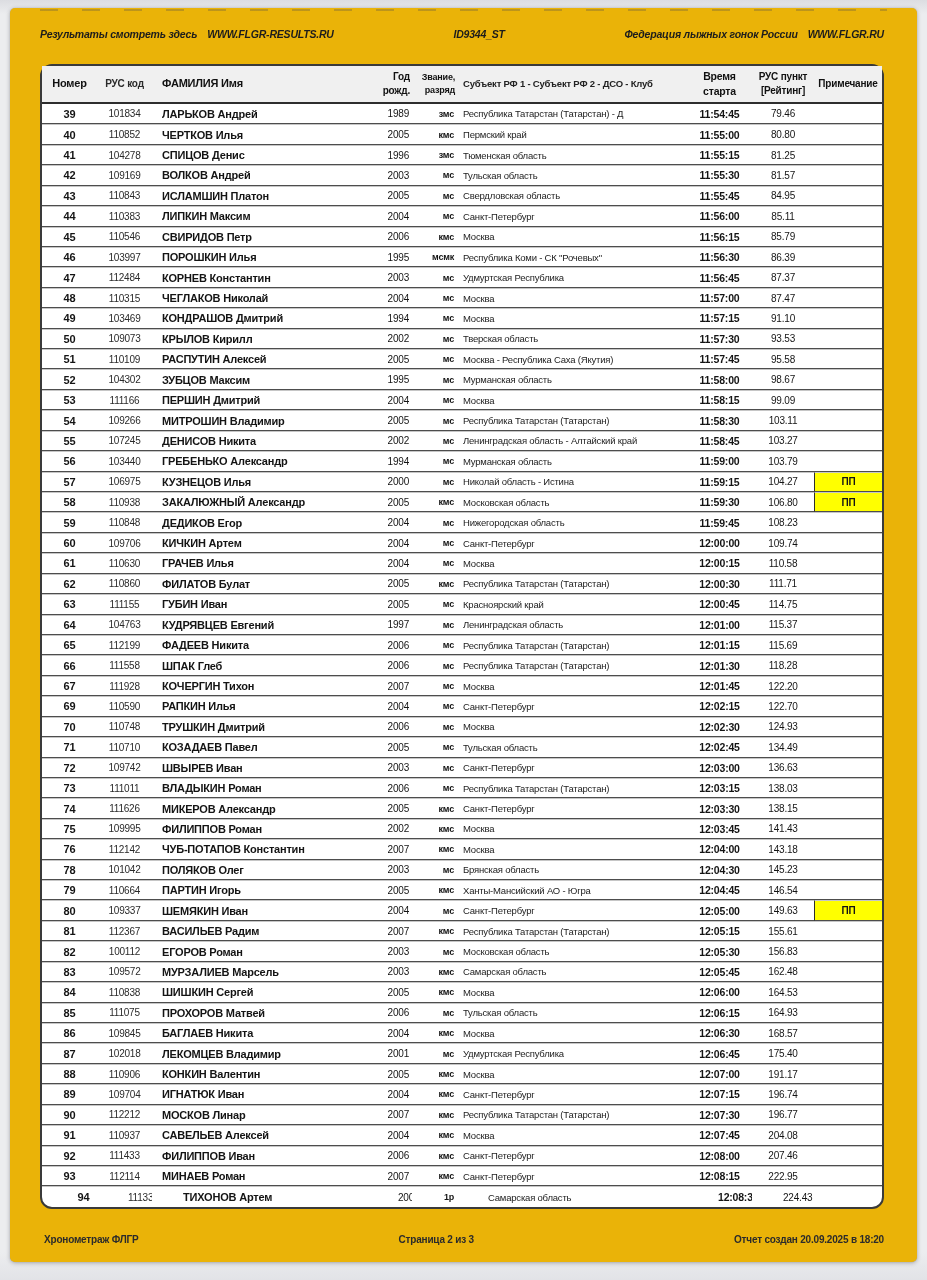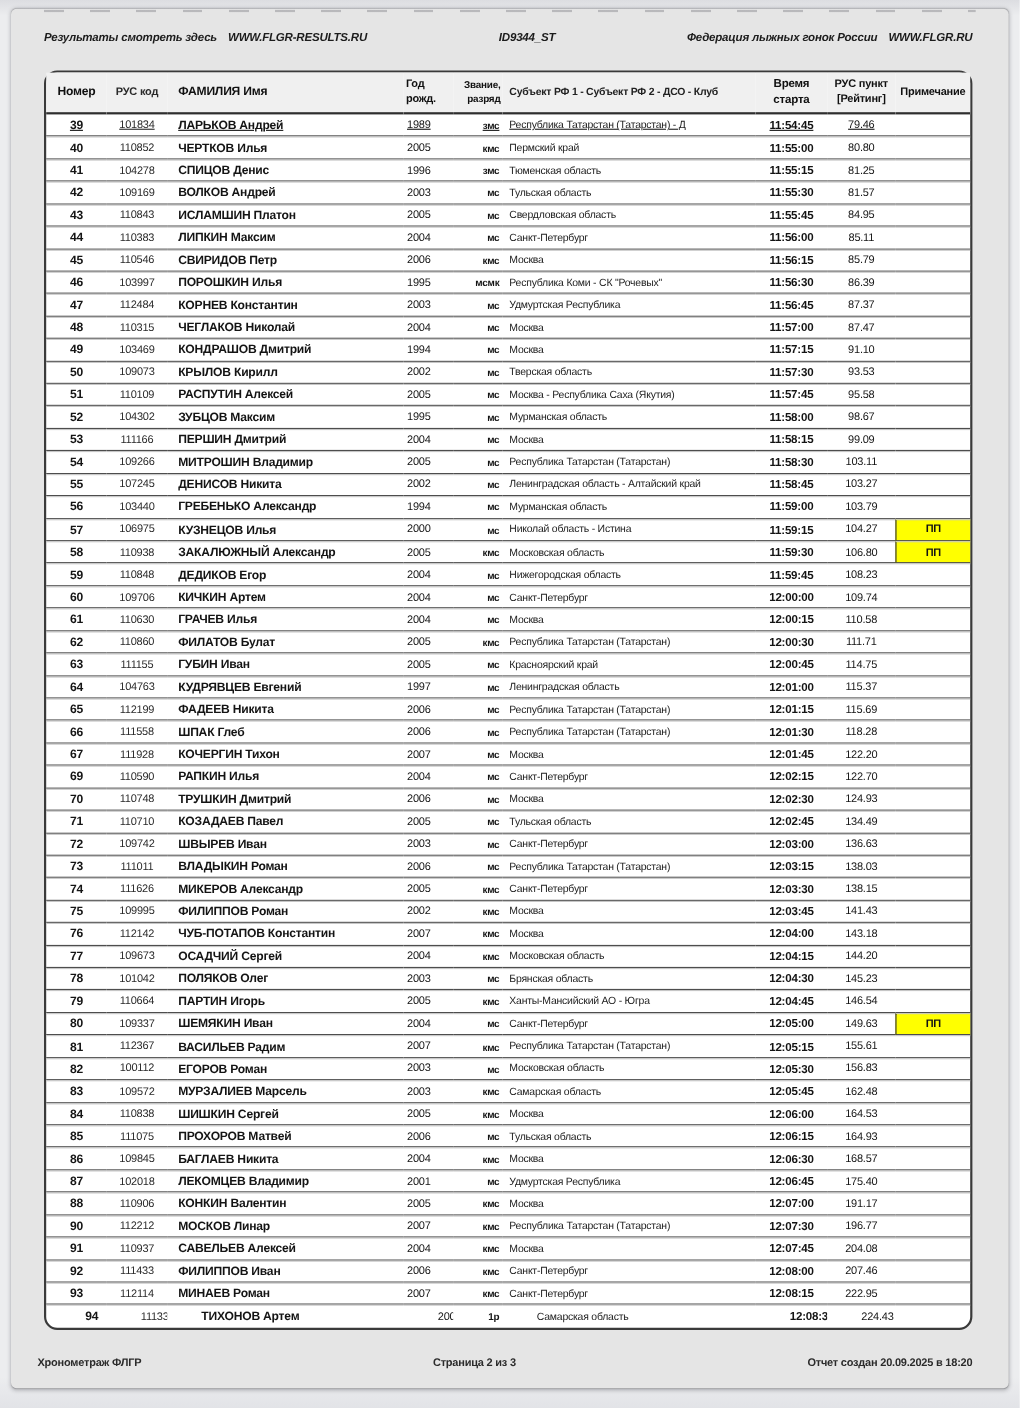--- a/index.html
+++ b/index.html
@@ -3,21 +3,21 @@
 <meta charset="utf-8">
 <style>
   * { margin:0; padding:0; box-sizing:border-box; }
   html,body { width:927px; height:1280px; overflow:hidden; }
   body {
     font-family: "Liberation Sans", sans-serif;
     background: linear-gradient(180deg, #dcdde1 0px, #ecedef 14px, #ecedef 1252px, #e2e3e7 1280px);
   }
   .page {
     position:absolute; left:10px; top:8px; width:907px; height:1254px;
-    background:#e5e5e5; border-radius:5px;
+    background:#eab308; border-radius:5px;
     box-shadow: 0 1px 4px rgba(40,40,50,.35), 0 0 1px rgba(0,0,0,.2);
   }
   .page::before {
     content:""; position:absolute; top:1px; left:30px; right:30px; height:2px;
     background: repeating-linear-gradient(90deg, rgba(70,70,80,.28) 0 18px, transparent 18px 42px);
   }
   
   .meta {
     position:absolute; left:30px; right:33px; top:20px;
     display:flex; justify-content:space-between; align-items:baseline;
@@ -35,35 +35,35 @@
     height:38px; background:#f0f0f0; border-bottom:2px solid #2e2e2e;
     font-size:10px; font-weight:bold; color:#111; text-align:center;
     line-height:1.45; letter-spacing:-0.2px; vertical-align:middle; padding:0 2px;
   }
   th.c5 { font-size:9.5px;margin-left:39px; }
   td {
     height:20.43px; vertical-align:middle; padding:0 3px;
     border-top:1px solid #c6c6c6; border-bottom:1px solid #4d4d4d;
     color:#141414; white-space:nowrap; overflow:hidden; letter-spacing:-0.2px;
   }
-  tbody tr:first-child td { border-top:none;text-decoration:underline; }
+  tbody tr:first-child td { border-top:none; }
   tbody tr:last-child td  { border-bottom:none;padding-left:31px; }
   .c0 { width:55px;  text-align:center; font-weight:bold; font-size:11px; }
   .c1 { width:55px;  text-align:center; font-size:10px; color:#2a2a2a; }
   .c2 { width:215px; text-align:left; font-weight:bold; font-size:11px; padding-left:10px; }
-  .c3 { width:45px;  text-align:left; font-size:10px; }
+  .c3 { width:45px;  text-align:right; font-size:10px; }
   .c4 { width:45px;  text-align:right; font-weight:bold; font-size:9px;margin-top:24px; }
   .c5 { width:230px; text-align:left; font-size:9.5px; padding-left:6px; color:#222; }
   .c6 { width:65px;  text-align:center; font-weight:bold; font-size:10.5px; }
   .c7 { width:62px;  text-align:center; font-size:10px; }
   .c8 { width:68px;  text-align:center; font-weight:bold; font-size:10px; }
   td.hl { background:var(--hl,#ffff00); border-left:1px solid #2e2e2e; }
   
   .footer {
-    position:absolute; left:24px; right:33px; top:1226px;
+    position:absolute; left:34px; right:33px; top:1226px;
     display:flex; justify-content:space-between; align-items:baseline;
     font-size:10px; font-weight:bold; color:#2b2b2b; letter-spacing:-0.2px;
   }
 </style>
 </head>
 <body>
 
 <div class="page">
 
   <div class="meta">
@@ -493,31 +493,20 @@
             <td class="c1">112142</td>
             <td class="c2">ЧУБ-ПОТАПОВ Константин</td>
             <td class="c3">2007</td>
             <td class="c4">кмс</td>
             <td class="c5">Москва</td>
             <td class="c6">12:04:00</td>
             <td class="c7">143.18</td>
             <td class="c8"></td>
           </tr>
           <tr>
-            <td class="c0">77</td>
-            <td class="c1">109673</td>
-            <td class="c2">ОСАДЧИЙ Сергей</td>
-            <td class="c3">2004</td>
-            <td class="c4">кмс</td>
-            <td class="c5">Московская область</td>
-            <td class="c6">12:04:15</td>
-            <td class="c7">144.20</td>
-            <td class="c8"></td>
-          </tr>
-          <tr>
             <td class="c0">78</td>
             <td class="c1">101042</td>
             <td class="c2">ПОЛЯКОВ Олег</td>
             <td class="c3">2003</td>
             <td class="c4">мс</td>
             <td class="c5">Брянская область</td>
             <td class="c6">12:04:30</td>
             <td class="c7">145.23</td>
             <td class="c8"></td>
           </tr>
@@ -622,20 +611,31 @@
           </tr>
           <tr>
             <td class="c0">88</td>
             <td class="c1">110906</td>
             <td class="c2">КОНКИН Валентин</td>
             <td class="c3">2005</td>
             <td class="c4">кмс</td>
             <td class="c5">Москва</td>
             <td class="c6">12:07:00</td>
             <td class="c7">191.17</td>
+            <td class="c8"></td>
+          </tr>
+          <tr>
+            <td class="c0">89</td>
+            <td class="c1">109704</td>
+            <td class="c2">ИГНАТЮК Иван</td>
+            <td class="c3">2004</td>
+            <td class="c4">кмс</td>
+            <td class="c5">Санкт-Петербург</td>
+            <td class="c6">12:07:15</td>
+            <td class="c7">196.74</td>
             <td class="c8"></td>
           </tr>
           <tr>
             <td class="c0">90</td>
             <td class="c1">112212</td>
             <td class="c2">МОСКОВ Линар</td>
             <td class="c3">2007</td>
             <td class="c4">кмс</td>
             <td class="c5">Республика Татарстан (Татарстан)</td>
             <td class="c6">12:07:30</td>

